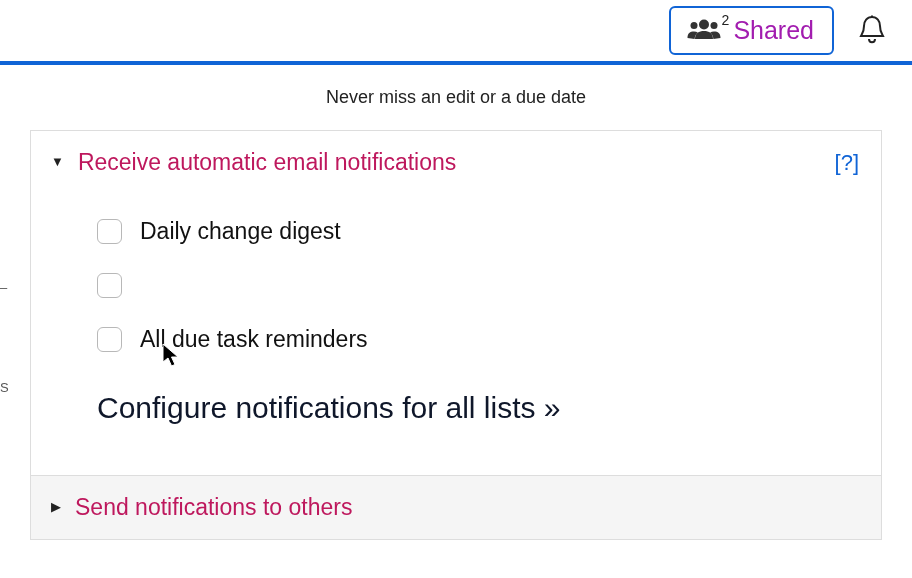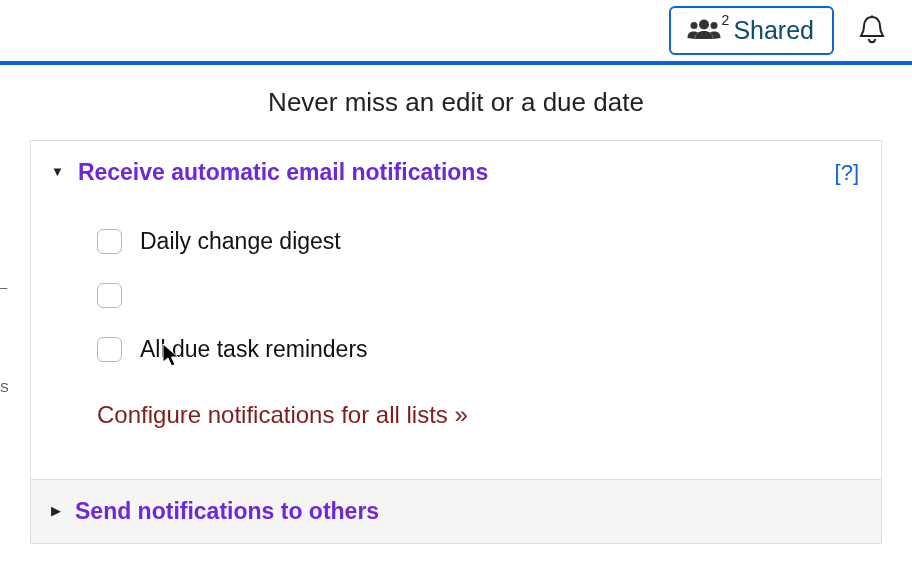--- a/index.html
+++ b/index.html
@@ -36,31 +36,31 @@
     }
     .people-badge {
       position: absolute;
       top: 4px;
       left: 50px;
       font-size: 14px;
       font-weight: 500;
       color: #222;
     }
     .shared-label {
-      color: #0c4a6e;
+      color: #a21caf;
       font-size: 25px;
       font-weight: 400;
     }
     .bell-icon {
       cursor: pointer;
       color: #222;
     }
     .panel-title {
       text-align: center;
-      font-size: 26px;
+      font-size: 18px;
       font-weight: 400;
       color: #222;
       padding: 22px 0;
     }
     .sections {
       margin: 0 30px;
       border: 1px solid #ddd;
     }
     .section-header {
       display: flex;
@@ -79,22 +79,22 @@
       color: #222;
     }
     .caret.down {
       transform: translateY(-1px);
     }
     .caret.right {
       transform: translateY(-1px);
     }
     .section-title {
       font-size: 23px;
-      font-weight: 700;
-      color: #6d28d9;
+      font-weight: 400;
+      color: #be185d;
     }
     .help-link {
       position: absolute;
       right: 22px;
       color: #1064d6;
       font-size: 22px;
       font-weight: 400;
       cursor: pointer;
     }
     .options {
@@ -115,22 +115,22 @@
       background: #fff;
       flex-shrink: 0;
     }
     .option-label {
       font-size: 23px;
       color: #111;
       text-align: center;
     }
     .config-link {
       display: inline-block;
-      color: #7f1d1d;
-      font-size: 24px;
+      color: #0f172a;
+      font-size: 30px;
       margin-top: 10px;
       margin-left: 0px;
       cursor: pointer;
     }
     .left-stubs {
       position: absolute;
       left: 0;
       color: #555;
       font-size: 13px;
     }

